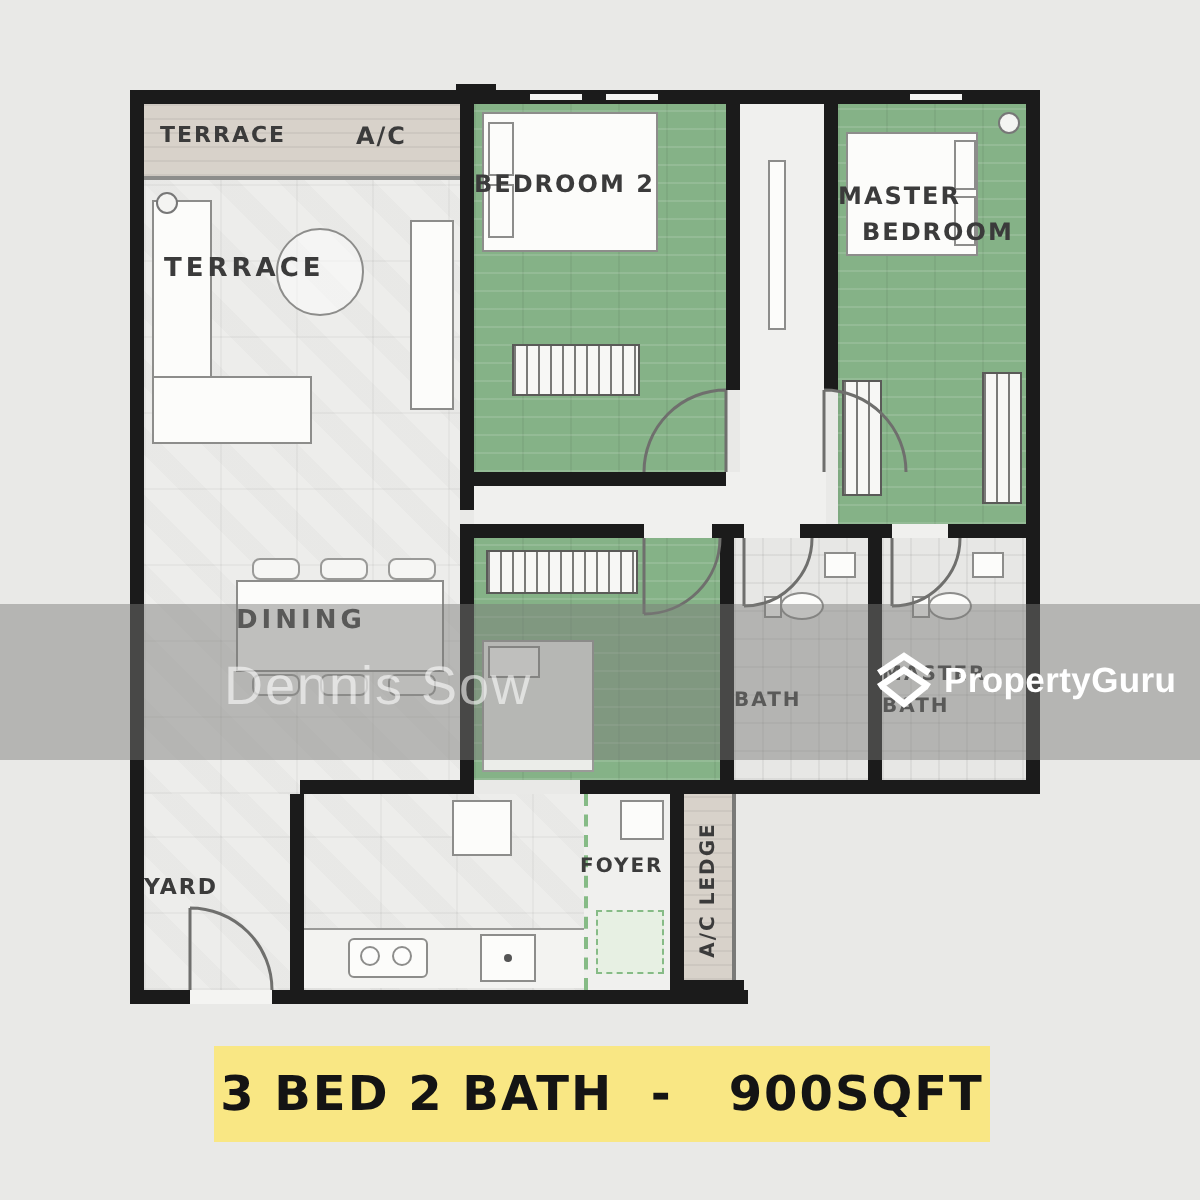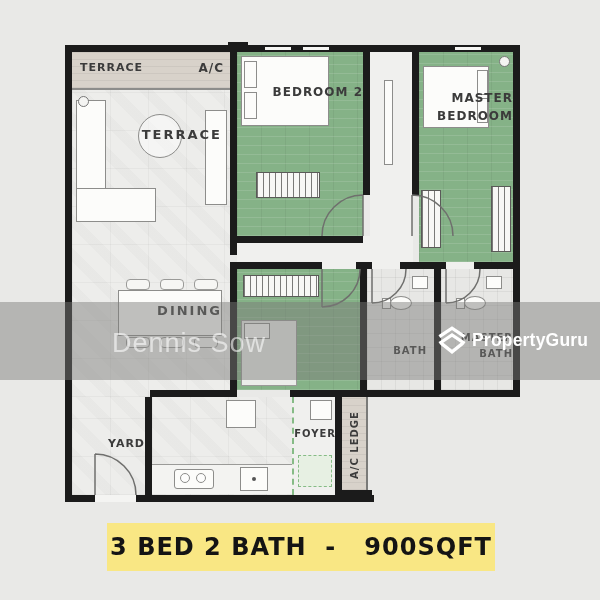--- a/index.html
+++ b/index.html
@@ -41,21 +41,21 @@
   }
   .floor-plain{background:#f0f0ee;}
 
   
   .wall{background:#1b1b1b;z-index:3;}
   .win{background:#f4f4f2;z-index:4;}
 
   
   .lbl{
     z-index:5;color:#3b3b3b;font-weight:bold;letter-spacing:1px;
-    font-size:11px;text-align:right;line-height:1.15;
+    font-size:11px;text-align:left;line-height:1.15;
     font-family:"DejaVu Sans", sans-serif; white-space:nowrap;
   }
   .lbl.big{font-size:13px;letter-spacing:2px;}
 
   
   .furn{z-index:2;}
   .w-rect{background:#fcfcfa;border:1.5px solid #8d8d8b;}
   .g-rect{background:#ebedE9;border:1.5px solid #9a9a98;}
   .hatch{
     background:#f7f7f5;border:1.5px solid #5a5a58;

